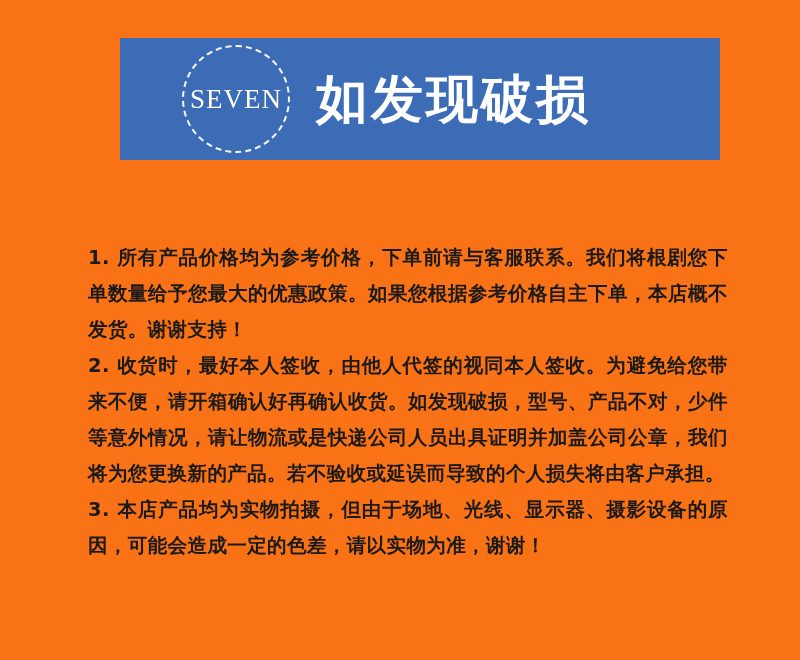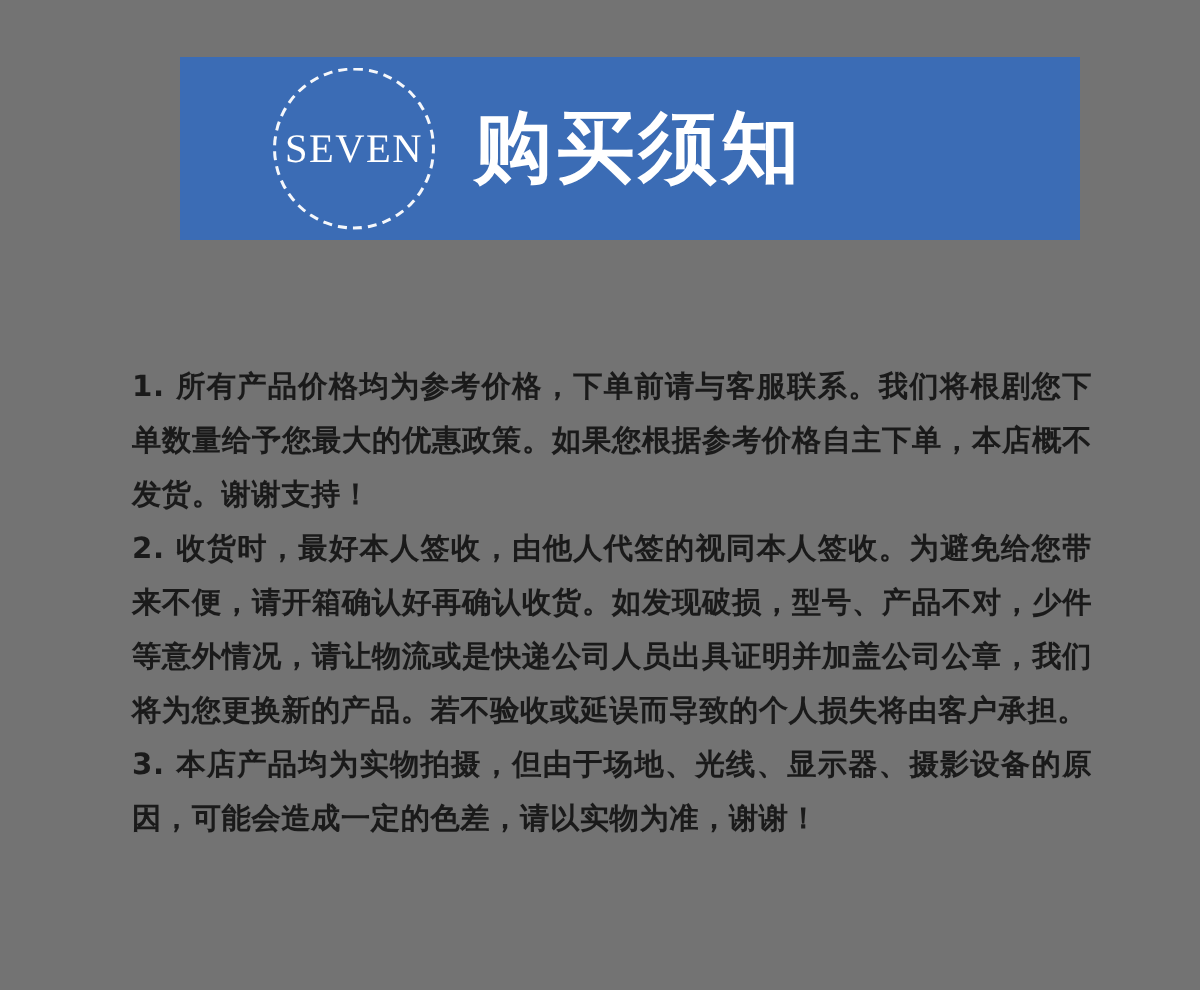--- a/index.html
+++ b/index.html
@@ -10,21 +10,21 @@
     width: 800px;
     height: 660px;
     background: #ffffff;
     font-family: "Liberation Sans", sans-serif;
     overflow: hidden;
   }
   .page {
     position: relative;
     width: 800px;
     height: 660px;
-    background: #737373;
+    background: #f97316;
   }
   
   .banner {
     position: absolute;
     left: 120px;
     top: 38px;
     width: 600px;
     height: 122px;
     background: #3b6cb5;
     display: flex;
@@ -97,21 +97,21 @@
 </head>
 <body>
 
 <div class="page">
 
   <div class="banner">
     <div class="banner-badge">
       <span class="ring"></span>
       <span class="brand">SEVEN</span>
     </div>
-    <div class="banner-title">购买须知</div>
+    <div class="banner-title">如发现破损</div>
   </div>
 
   <div class="content">
     <p class="para">1. 所有产品价格均为参考价格，下单前请与客服联系。我们将根剧您下单数量给予您最大的优惠政策。如果您根据参考价格自主下单，本店概不发货。谢谢支持！</p>
     <p class="para">2. 收货时，最好本人签收，由他人代签的视同本人签收。为避免给您带来不便，请开箱确认好再确认收货。如发现破损，型号、产品不对，少件等意外情况，请让物流或是快递公司人员出具证明并加盖公司公章，我们将为您更换新的产品。若不验收或延误而导致的个人损失将由客户承担。</p>
     <p class="para">3. 本店产品均为实物拍摄，但由于场地、光线、显示器、摄影设备的原因，可能会造成一定的色差，请以实物为准，谢谢！</p>
   </div>
 
 </div>
 

